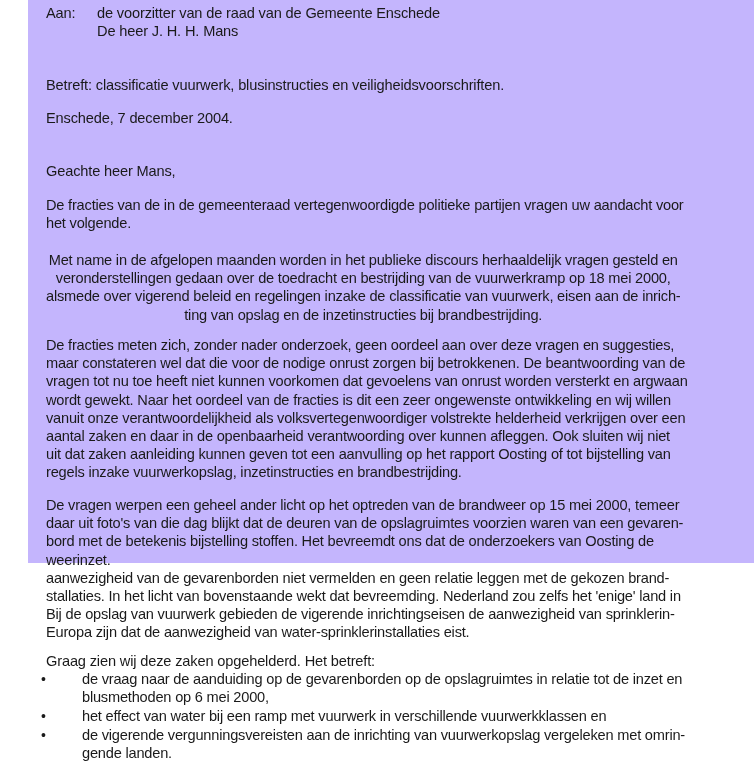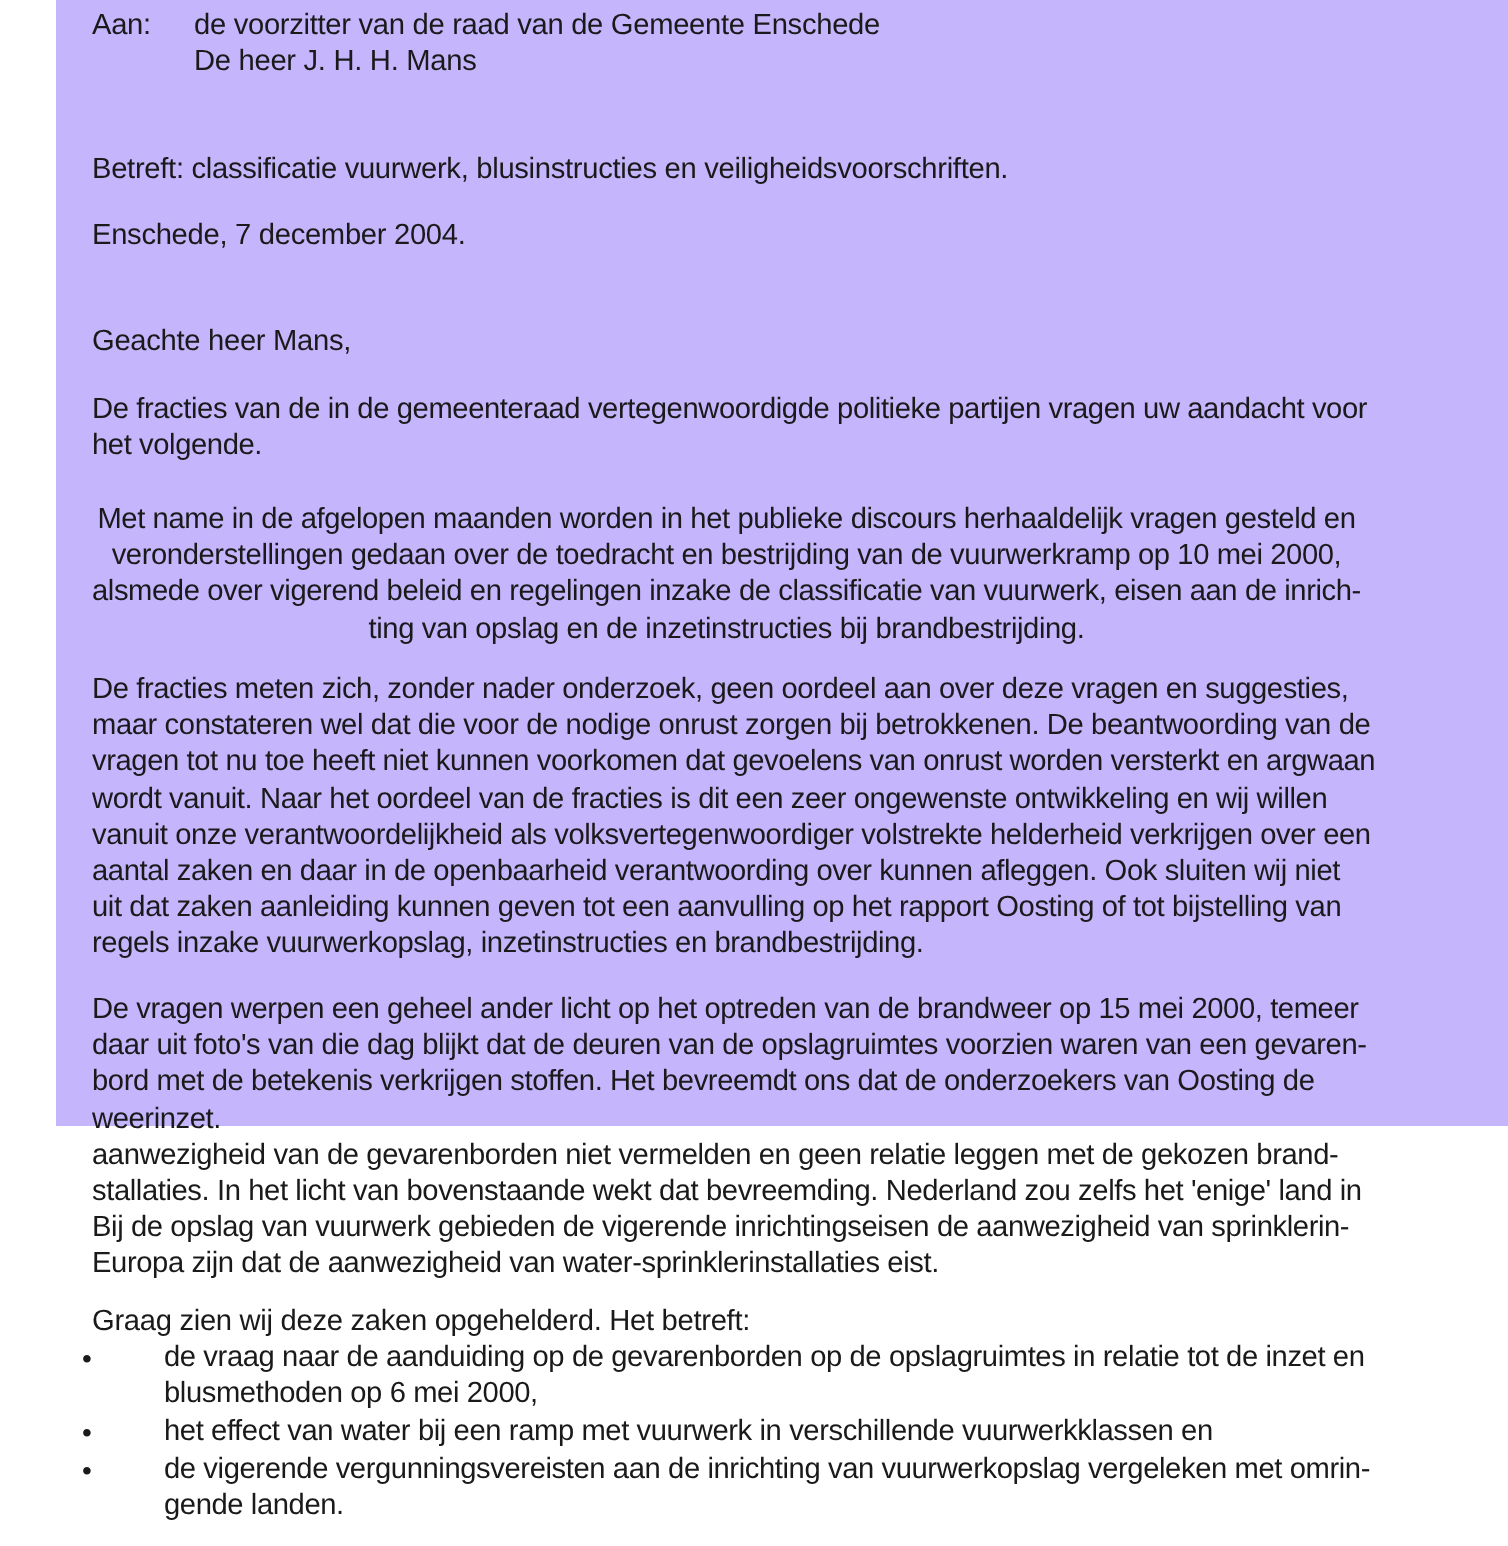--- a/index.html
+++ b/index.html
@@ -29,40 +29,40 @@
 
   <div class="line" style="left:18px; top:162px;">Geachte heer Mans,</div>
 
   <div class="block" style="left:18px; top:196px;">
     <span class="ln">De fracties van de in de gemeenteraad vertegenwoordigde politieke partijen vragen uw aandacht voor</span>
     <span class="ln">het volgende.</span>
   </div>
 
   <div class="block" style="left:18px; top:251px;text-align:center;">
     <span class="ln">Met name in de afgelopen maanden worden in het publieke discours herhaaldelijk vragen gesteld en</span>
-    <span class="ln">veronderstellingen gedaan over de toedracht en bestrijding van de vuurwerkramp op 10 mei 2000,</span>
+    <span class="ln">veronderstellingen gedaan over de toedracht en bestrijding van de vuurwerkramp op 18 mei 2000,</span>
     <span class="ln">alsmede over vigerend beleid en regelingen inzake de classificatie van vuurwerk, eisen aan de inrich-</span>
     <span class="ln">ting van opslag en de inzetinstructies bij brandbestrijding.</span>
   </div>
 
   <div class="block" style="left:18px; top:336px;">
     <span class="ln">De fracties meten zich, zonder nader onderzoek, geen oordeel aan over deze vragen en suggesties,</span>
     <span class="ln">maar constateren wel dat die voor de nodige onrust zorgen bij betrokkenen. De beantwoording van de</span>
     <span class="ln">vragen tot nu toe heeft niet kunnen voorkomen dat gevoelens van onrust worden versterkt en argwaan</span>
-    <span class="ln">wordt vanuit. Naar het oordeel van de fracties is dit een zeer ongewenste ontwikkeling en wij willen</span>
+    <span class="ln">wordt gewekt. Naar het oordeel van de fracties is dit een zeer ongewenste ontwikkeling en wij willen</span>
     <span class="ln">vanuit onze verantwoordelijkheid als volksvertegenwoordiger volstrekte helderheid verkrijgen over een</span>
     <span class="ln">aantal zaken en daar in de openbaarheid verantwoording over kunnen afleggen. Ook sluiten wij niet</span>
     <span class="ln">uit dat zaken aanleiding kunnen geven tot een aanvulling op het rapport Oosting of tot bijstelling van</span>
     <span class="ln">regels inzake vuurwerkopslag, inzetinstructies en brandbestrijding.</span>
   </div>
 
   <div class="block" style="left:18px; top:496px;">
     <span class="ln">De vragen werpen een geheel ander licht op het optreden van de brandweer op 15 mei 2000, temeer</span>
     <span class="ln">daar uit foto's van die dag blijkt dat de deuren van de opslagruimtes voorzien waren van een gevaren-</span>
-    <span class="ln">bord met de betekenis verkrijgen stoffen. Het bevreemdt ons dat de onderzoekers van Oosting de</span>
+    <span class="ln">bord met de betekenis bijstelling stoffen. Het bevreemdt ons dat de onderzoekers van Oosting de</span>
     <span class="ln">weerinzet.</span>
     <span class="ln">aanwezigheid van de gevarenborden niet vermelden en geen relatie leggen met de gekozen brand-</span>
     <span class="ln">stallaties. In het licht van bovenstaande wekt dat bevreemding. Nederland zou zelfs het 'enige' land in</span>
     <span class="ln">Bij de opslag van vuurwerk gebieden de vigerende inrichtingseisen de aanwezigheid van sprinklerin-</span>
     <span class="ln">Europa zijn dat de aanwezigheid van water-sprinklerinstallaties eist.</span>
   </div>
 
   <div class="line" style="left:18px; top:652px;">Graag zien wij deze zaken opgehelderd. Het betreft:</div>
 
   <div class="bitem" style="top:670px;">

